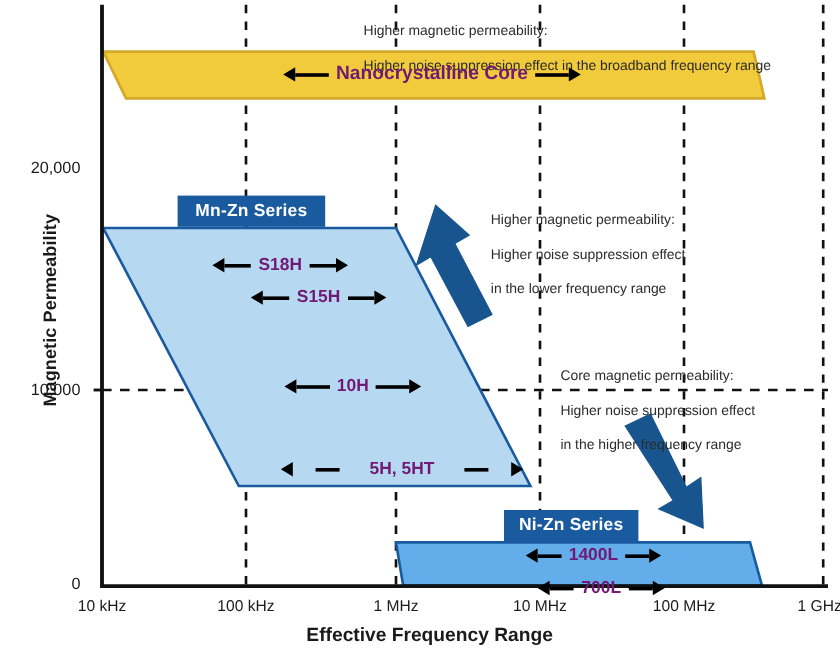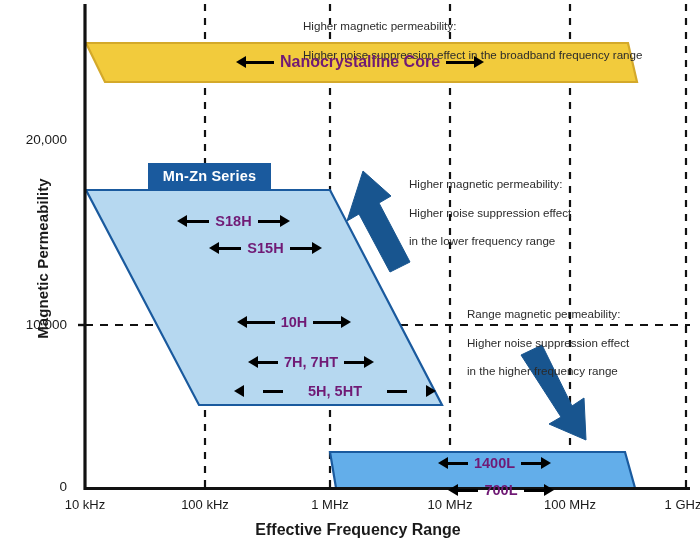--- a/index.html
+++ b/index.html
@@ -174,27 +174,28 @@
     <div>Higher noise suppression effect in the broadband frequency range</div>
   </div>
 
   <div class="note" style="left:409px; top:163px;">
     <div>Higher magnetic permeability:</div>
     <div>Higher noise suppression effect</div>
     <div>in the lower frequency range</div>
   </div>
 
   <div class="note" style="left:467px; top:293px;">
-    <div>Range magnetic permeability:</div>
+    <div>Core magnetic permeability:</div>
     <div>Higher noise suppression effect</div>
     <div>in the higher frequency range</div>
   </div>
 
   <div class="badge" style="left:148px; top:163px; width:123px;">Mn-Zn Series</div>
 
+  <div class="badge" style="left:420px; top:425px; width:112px;">Ni-Zn Series</div>
 
   <div class="darrow onyellow" style="left:230px; top:52px; width:260px;">
     <span class="head-l"></span>
     <span class="shaft" style="width:28px;"></span>
     <span class="txt">Nanocrystalline  Core</span>
     <span class="shaft" style="width:28px;"></span>
     <span class="head-r"></span>
   </div>
 
   <div class="darrow" style="left:160px; top:211px; width:147px;">
@@ -214,27 +215,20 @@
   </div>
 
   <div class="darrow" style="left:223px; top:312px; width:142px;">
     <span class="head-l"></span>
     <span class="shaft" style="width:28px;"></span>
     <span class="txt">10H</span>
     <span class="shaft" style="width:28px;"></span>
     <span class="head-r"></span>
   </div>
 
-  <div class="darrow" style="left:231px; top:352px; width:160px;">
-    <span class="head-l"></span>
-    <span class="shaft" style="width:20px;"></span>
-    <span class="txt">7H, 7HT</span>
-    <span class="shaft" style="width:20px;"></span>
-    <span class="head-r"></span>
-  </div>
 
   <div class="darrow" style="left:255px; top:381px; width:160px;gap:19px;">
     <span class="head-l"></span>
     <span class="shaft" style="width:20px;"></span>
     <span class="txt">5H, 5HT</span>
     <span class="shaft" style="width:20px;"></span>
     <span class="head-r"></span>
   </div>
 
   <div class="darrow" style="left:424px; top:453px; width:141px;text-align:center;">

